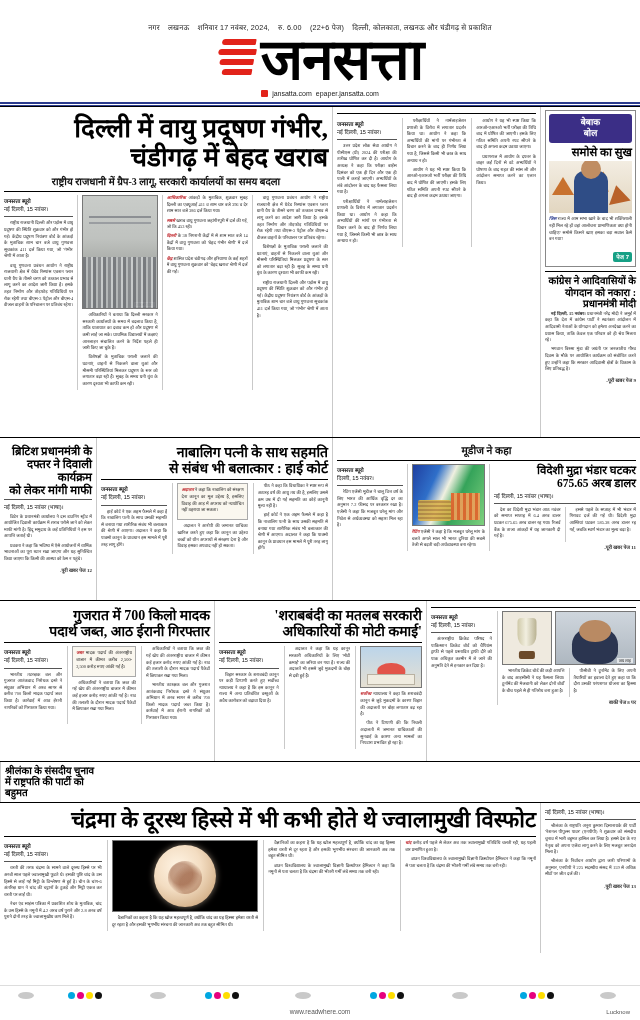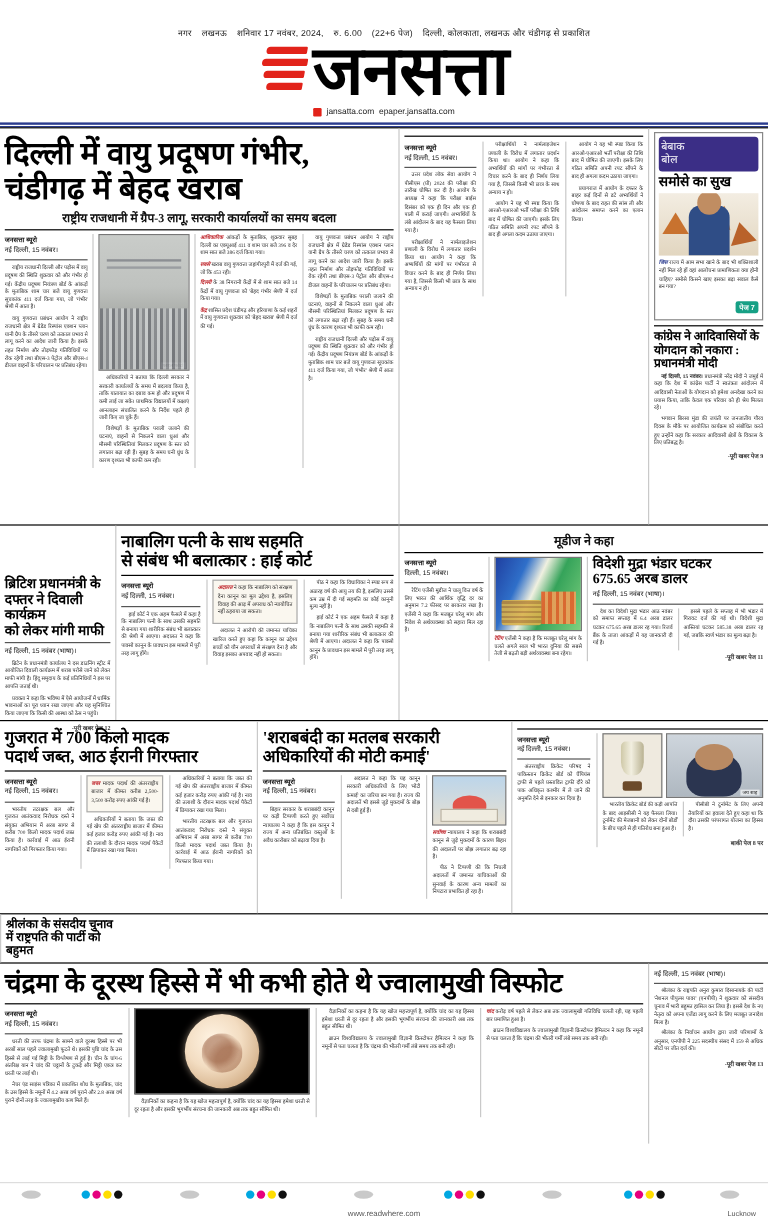--- a/index.html
+++ b/index.html
@@ -39,21 +39,21 @@
   .rule-thick{height:2px;background:#2b3c8f;margin:5px 0 0 0;}
   .rule-thin{height:1px;background:#2b3c8f;margin-top:1px;}
 
   
   .band{display:flex;border-top:1px solid #000;}
   .col{padding:3px 4px;box-sizing:border-box;}
   .vsep{border-left:1px solid #c9c9c9;}
 
   h1.lead{
     font-family:"Liberation Serif","DejaVu Serif",serif;
-    font-weight:700;margin:4px 0 2px 0;text-align:left;line-height:1.12;color:#000;
+    font-weight:700;margin:4px 0 2px 0;text-align:right;line-height:1.12;color:#000;
   }
   .h-xxl{font-size:26px;}
   .h-xl{font-size:22px;}
   .h-lg{font-size:17px;}
   .h-md{font-size:14px;}
   .h-sm{font-size:11.5px;}
   .h-xs{font-size:10px;}
 
   .subhead{
     text-align:center;font-size:10px;font-weight:700;margin:2px 0 3px 0;
@@ -141,23 +141,23 @@
   .temple{background:linear-gradient(#bcd5ea,#e6e0d2);}
   .temple .dome{
     position:absolute;left:50%;bottom:22%;transform:translateX(-50%);
     width:46%;height:38%;background:#e2544a;border-radius:50% 50% 6px 6px;
   }
   .temple .wall{position:absolute;left:10%;right:10%;bottom:6%;height:22%;background:#f0ece0;border:1px solid #b9b2a2;}
 
   
   .bebak-box{border:1px solid #888;padding:3px;}
   .bebak-badge{
-    background:#3b2e86;color:#fff;border-radius:3px;
+    background:#3b2e86;color:#fff;text-align:center;border-radius:3px;
     font-family:"Liberation Sans","DejaVu Sans",sans-serif;
-    font-weight:400;font-size:9px;line-height:1.25;padding:3px 2px;
+    font-weight:700;font-size:9px;line-height:1.25;padding:3px 2px;
   }
   .samosa-art{
     height:52px;margin-top:3px;position:relative;overflow:hidden;
     background:linear-gradient(#f3ede2,#e2d6c0);
   }
   .samosa-art .tri{
     position:absolute;width:0;height:0;
     border-left:11px solid transparent;border-right:11px solid transparent;border-bottom:18px solid #c8722f;
   }
   .samosa-art .tri.a{left:3px;top:16px;}
@@ -358,21 +358,21 @@
         <p><span style="font-weight:700;">नई दिल्ली, 15 नवंबर।</span>
            <span>प्रधानमंत्री नरेंद्र मोदी ने जमुई में कहा कि देश में कांग्रेस पार्टी ने स्वतंत्रता आंदोलन में आदिवासी नेताओं के योगदान को हमेशा अनदेखा करने का प्रयास किया, ताकि केवल एक परिवार को ही श्रेय मिलता रहे।</span></p>
         <p>भगवान बिरसा मुंडा की जयंती पर जनजातीय गौरव दिवस के मौके पर आयोजित कार्यक्रम को संबोधित करते हुए उन्होंने कहा कि सरकार आदिवासी क्षेत्रों के विकास के लिए प्रतिबद्ध है।</p>
       </div>
       <div class="sign">-पूरी खबर पेज 9</div>
     </div>
   </div>
 
   <div class="band" style="height:162px;">
 
-    <div class="col" style="width:96px;margin-top:36px;">
+    <div class="col" style="width:96px;">
       <h1 class="lead h-sm">
         <span>ब्रिटिश प्रधानमंत्री के</span><br>
         <span>दफ्तर ने दिवाली कार्यक्रम</span><br>
         <span>को लेकर मांगी माफी</span>
       </h1>
       <div class="hrline"></div>
       <div class="byline">
         <span class="city">नई दिल्ली, 15 नवंबर (भाषा)।</span>
       </div>
       <div class="body-text">

